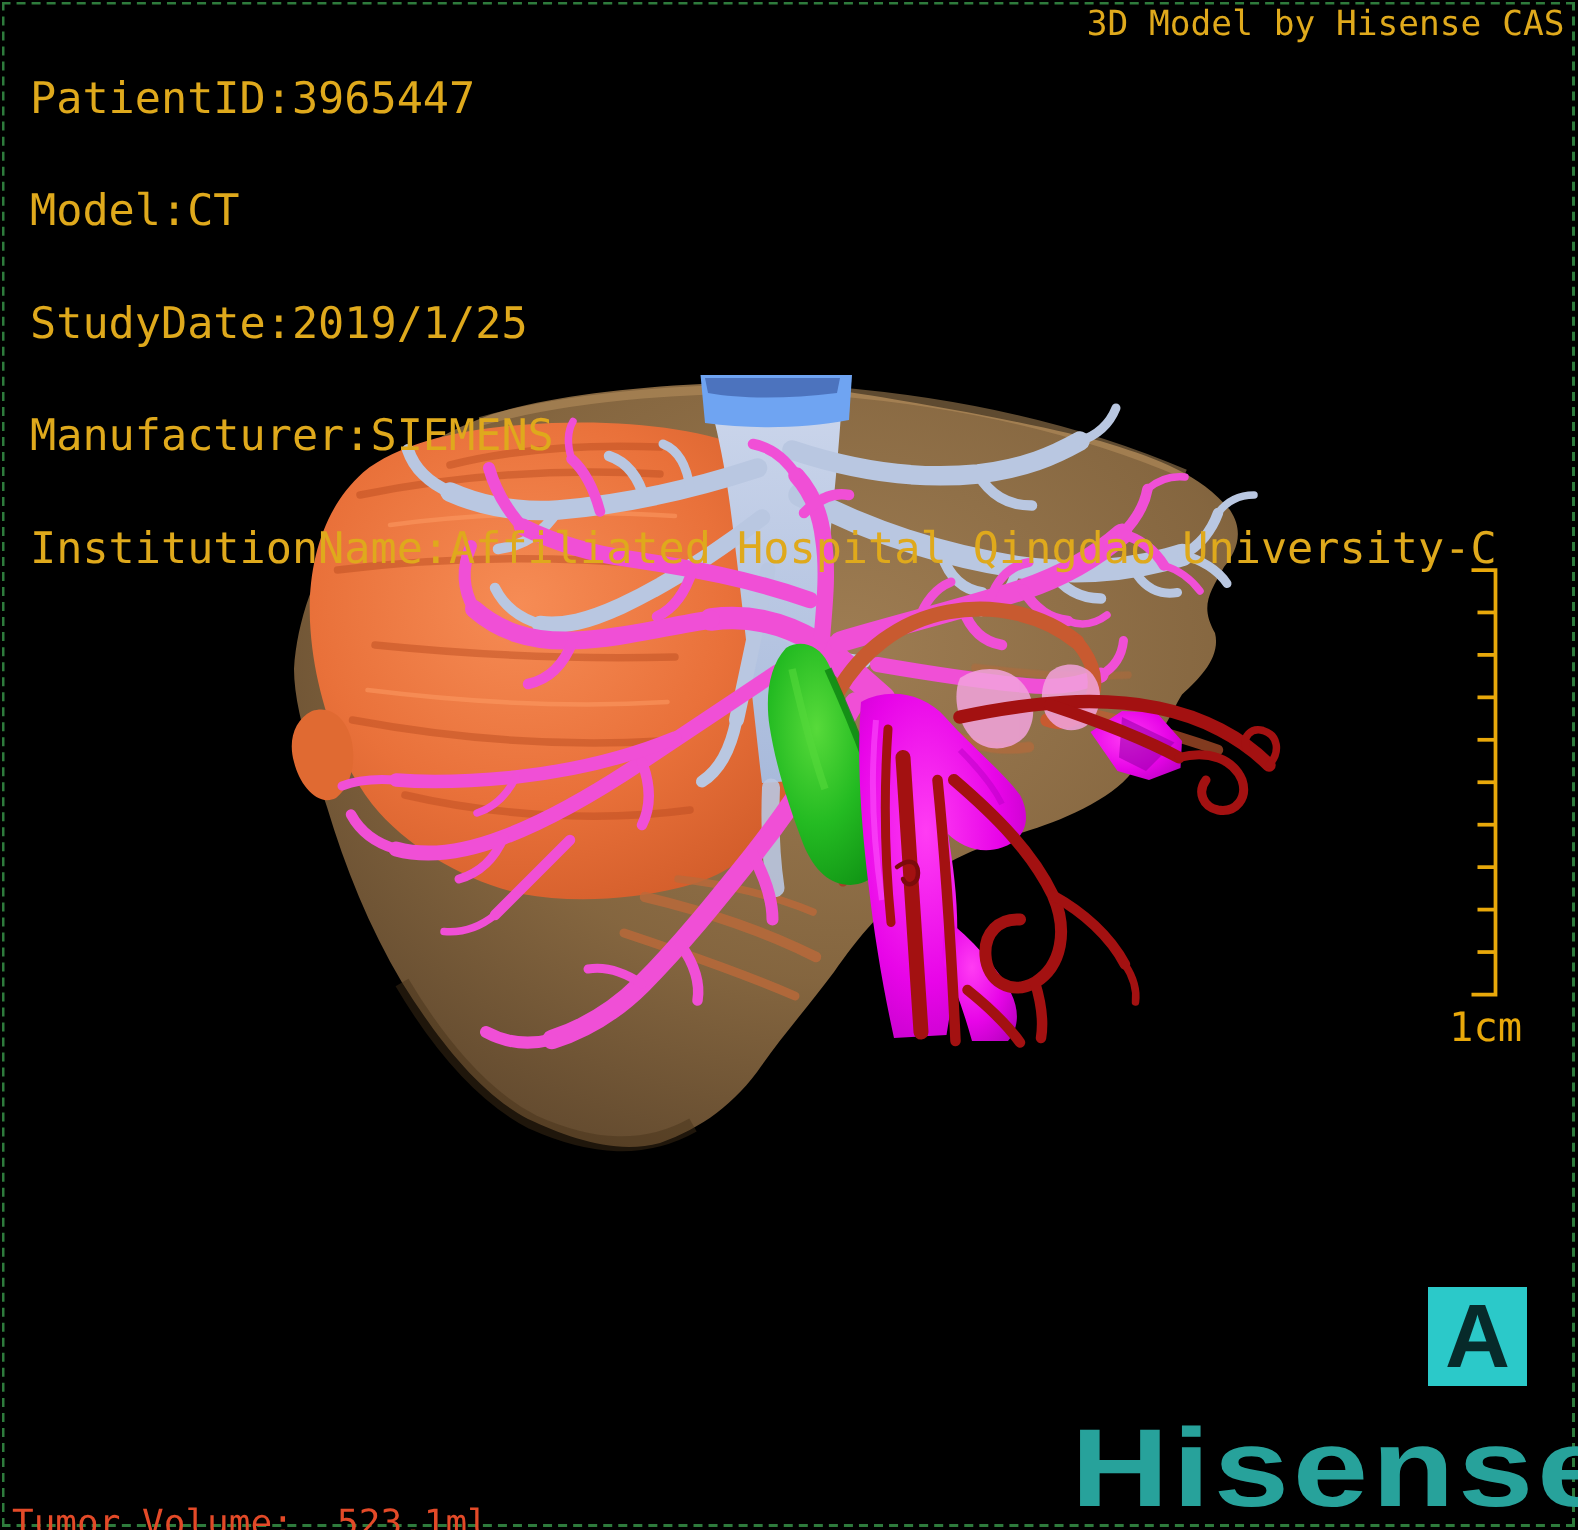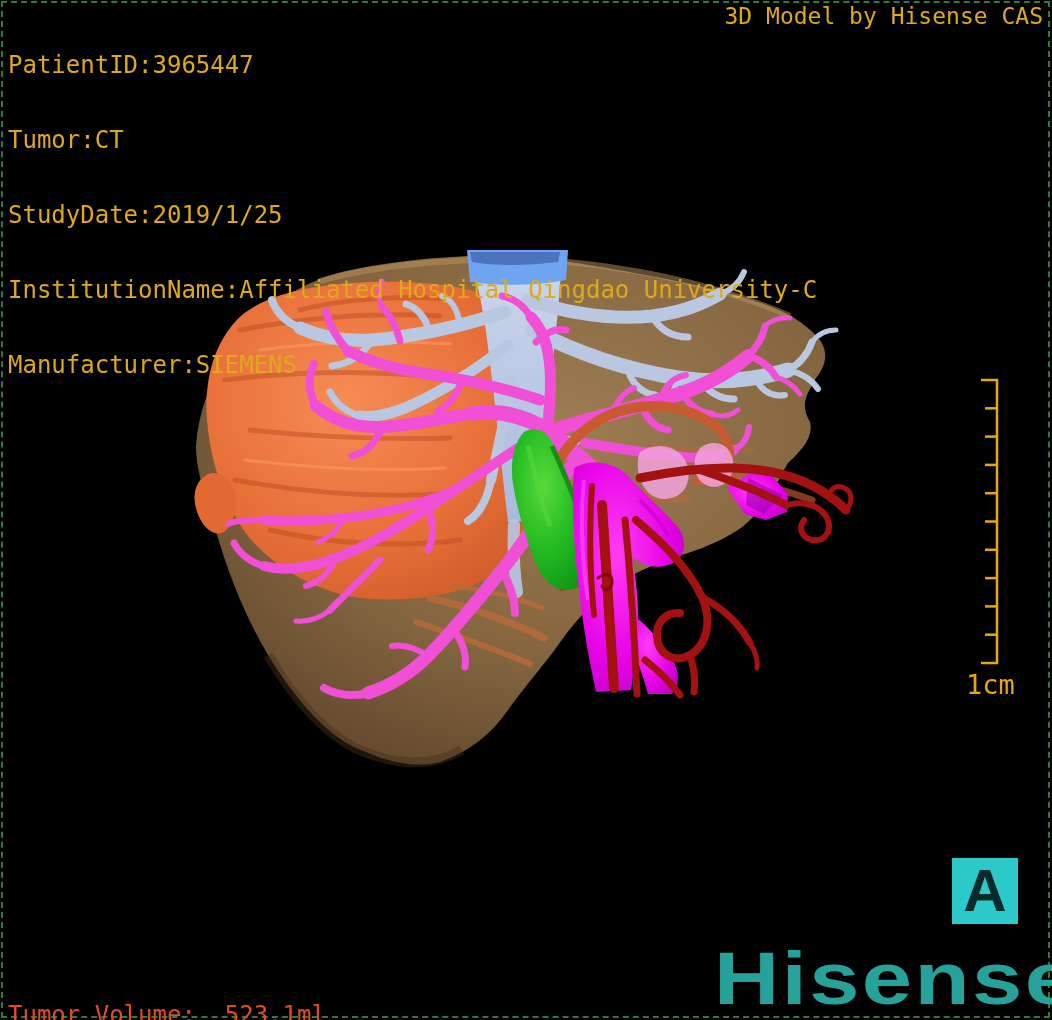--- a/index.html
+++ b/index.html
@@ -1,20 +1,20 @@
 <!DOCTYPE html>
 <html><head>
 <meta charset="utf-8">
 <style>
   html,body{margin:0;padding:0;background:#000;}
   #screen{position:relative;width:1052px;height:1020px;background:#000;overflow:hidden;
           font-family:"DejaVu Sans Mono",monospace;}
   .frame{position:absolute;left:1px;top:1px;right:2px;bottom:2px;
          border:2px dashed #2e7b3c;pointer-events:none;}
-  .meta{position:absolute;left:8px;top:3px;color:#dfa91c;font-size:24px;line-height:25px;white-space:pre;}
+  .meta{position:absolute;left:20px;top:3px;color:#dfa91c;font-size:29px;line-height:25px;white-space:pre;}
   .title{position:absolute;top:4px;right:9px;color:#dfa91c;font-size:23px;line-height:25px;white-space:pre;text-align:center;}
   .viewport{position:absolute;left:0;top:0;width:1052px;height:1020px;cursor:grab;}
   .scalebar{position:absolute;left:950px;top:368px;}
   .volumes{position:absolute;left:8px;top:953px;font-size:24px;line-height:25px;white-space:pre;}
   .volumes .tumor{color:#e34a28;}
   .badge{position:absolute;left:952px;top:858px;width:66px;height:66px;background:#2bc9c9;
          color:#072a2a;font-family:"Liberation Sans",sans-serif;font-weight:bold;font-size:60px;
          display:flex;align-items:center;justify-content:center;line-height:1;}
   .brand{position:absolute;left:714px;top:936px;color:#27a29b;
          font-family:"Liberation Sans",sans-serif;font-weight:bold;font-size:74px;
@@ -199,24 +199,24 @@
       <path stroke-width="6" d="M592,486 C589,530 590,575 594,615"></path>
       <path stroke-width="7" d="M645,660 C660,672 672,684 680,695"></path>
       <path stroke-width="3" stroke="#7d0b0b" d="M598,578 C606,572 612,574 612,582 C612,590 604,592 602,586"></path>
     </g>
   </svg>
 
   <div class="frame"></div>
 
   <div class="meta">
     <div>PatientID:3965447</div>
-    <div>Tumor:CT</div>
+    <div>Model:CT</div>
     <div>StudyDate:2019/1/25</div>
+    <div>Manufacturer:SIEMENS</div>
     <div>InstitutionName:Affiliated Hospital Qingdao University-C</div>
-    <div>Manufacturer:SIEMENS</div>
   </div>
 
   <div class="title">3D Model by Hisense CAS</div>
 
   <svg class="scalebar" width="70" height="340">
     <g stroke="#e8a80a" stroke-width="2.5" fill="none">
       <path d="M31,12 L47,12 L47,295 L31,295"></path>
       <line x1="35" y1="40.3" x2="47" y2="40.3"></line>
       <line x1="35" y1="68.6" x2="47" y2="68.6"></line>
       <line x1="35" y1="96.9" x2="47" y2="96.9"></line>

